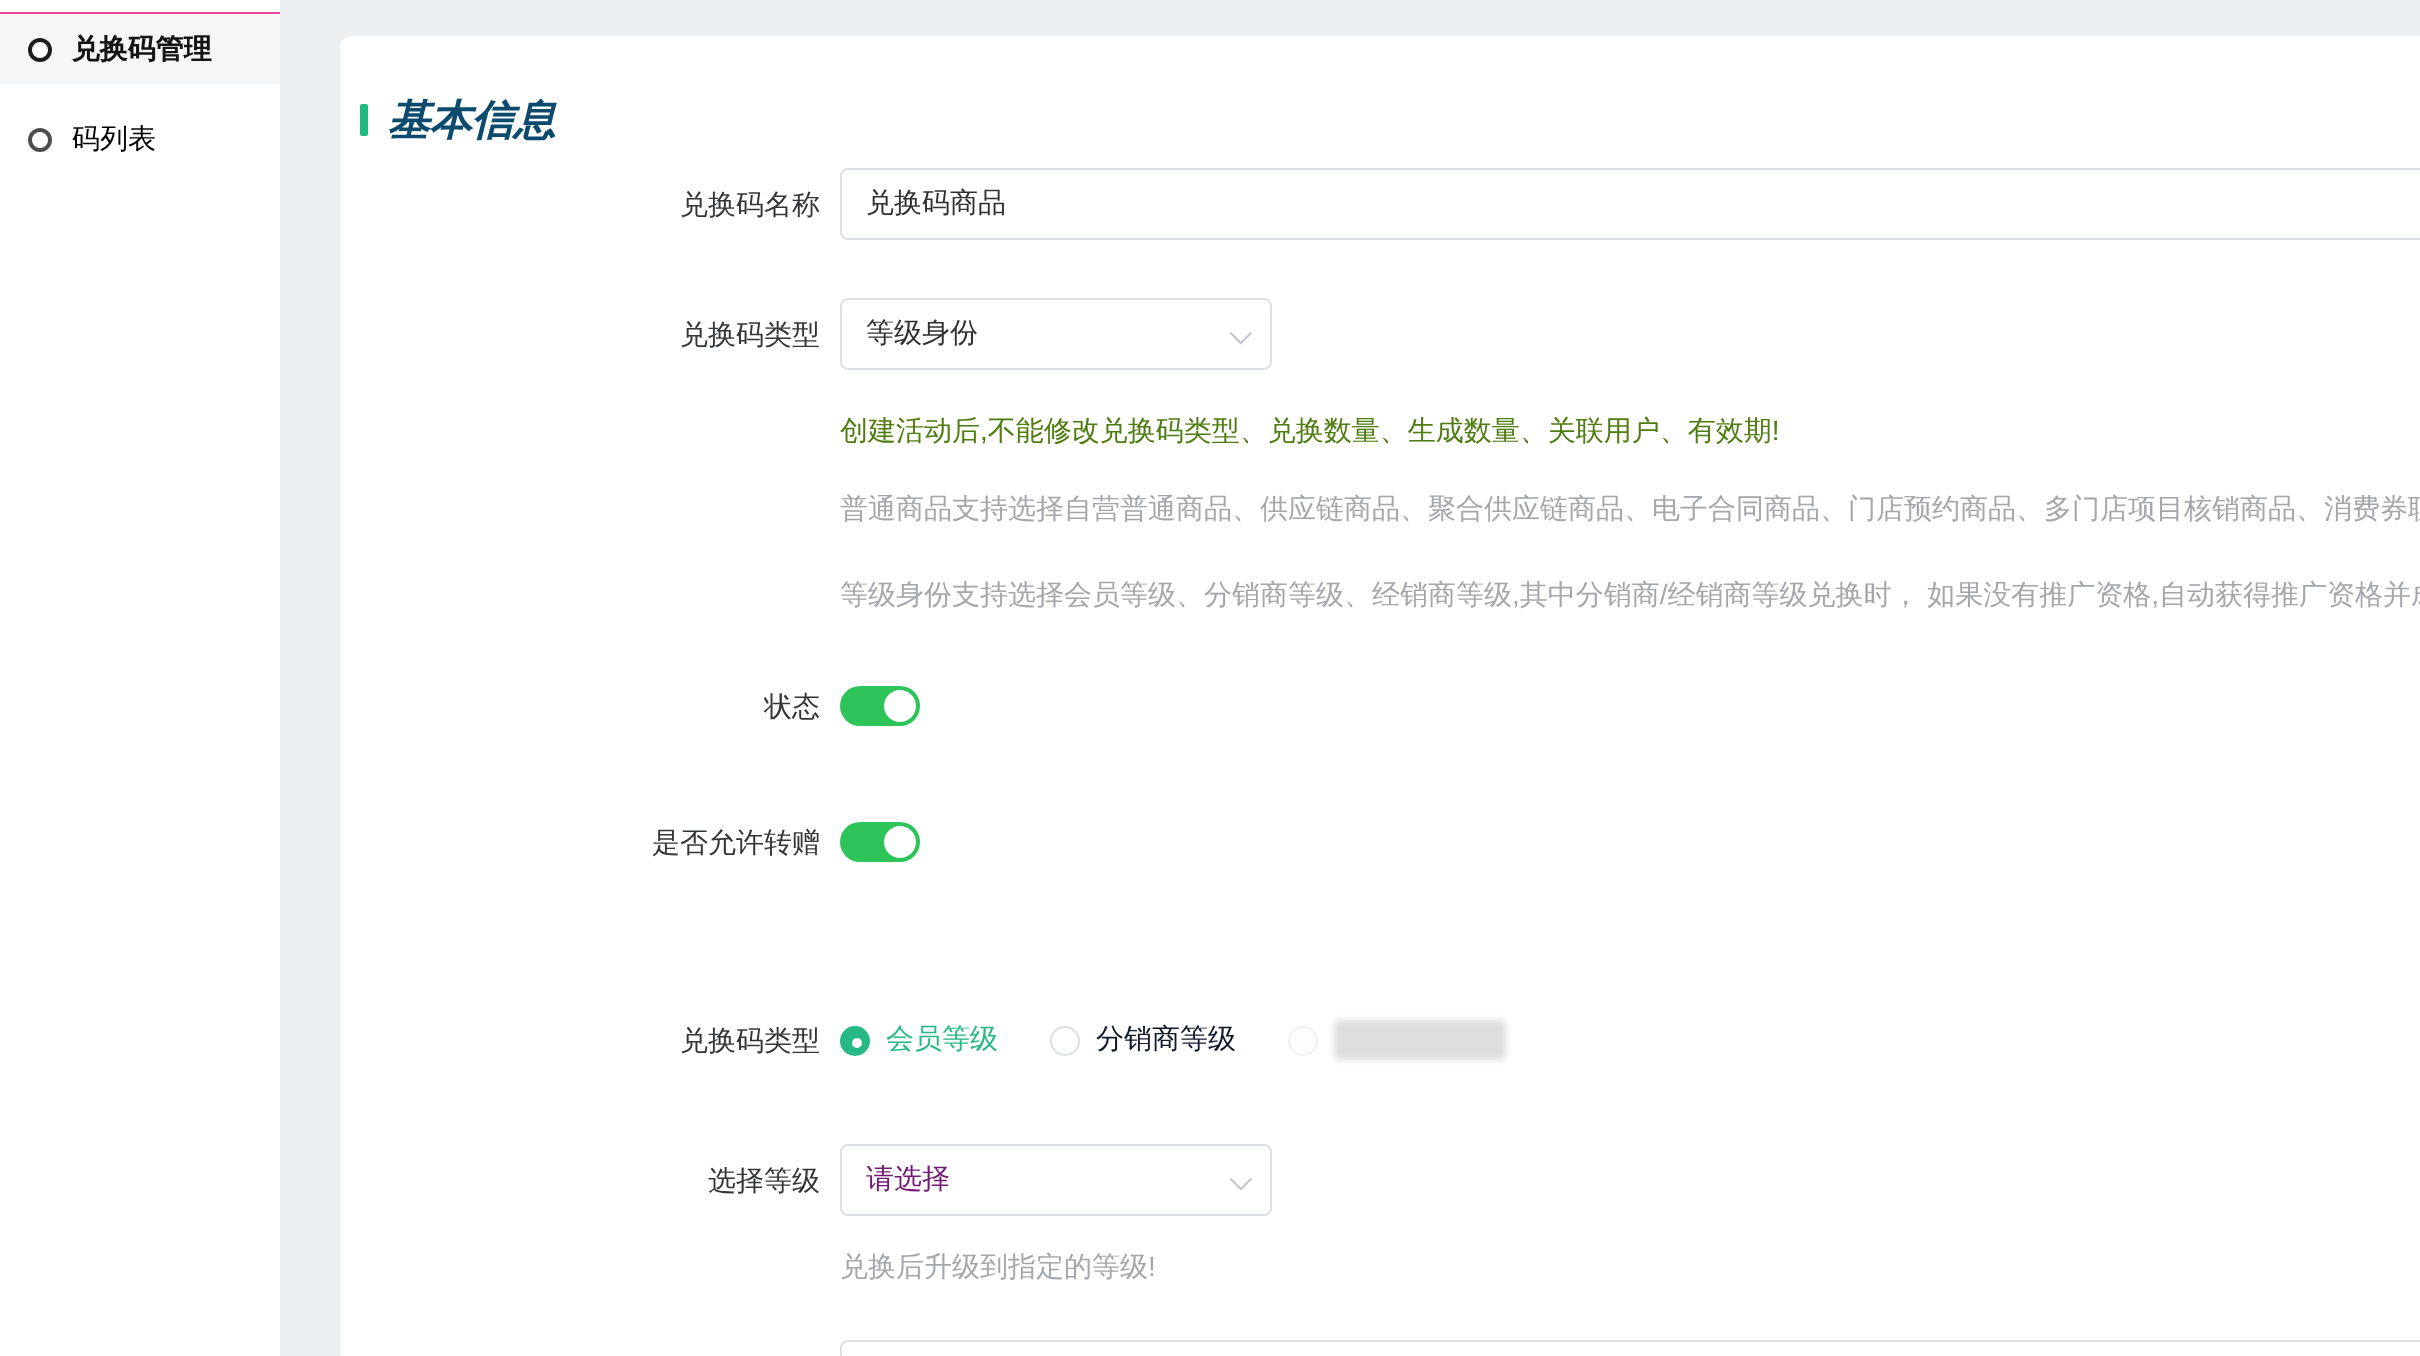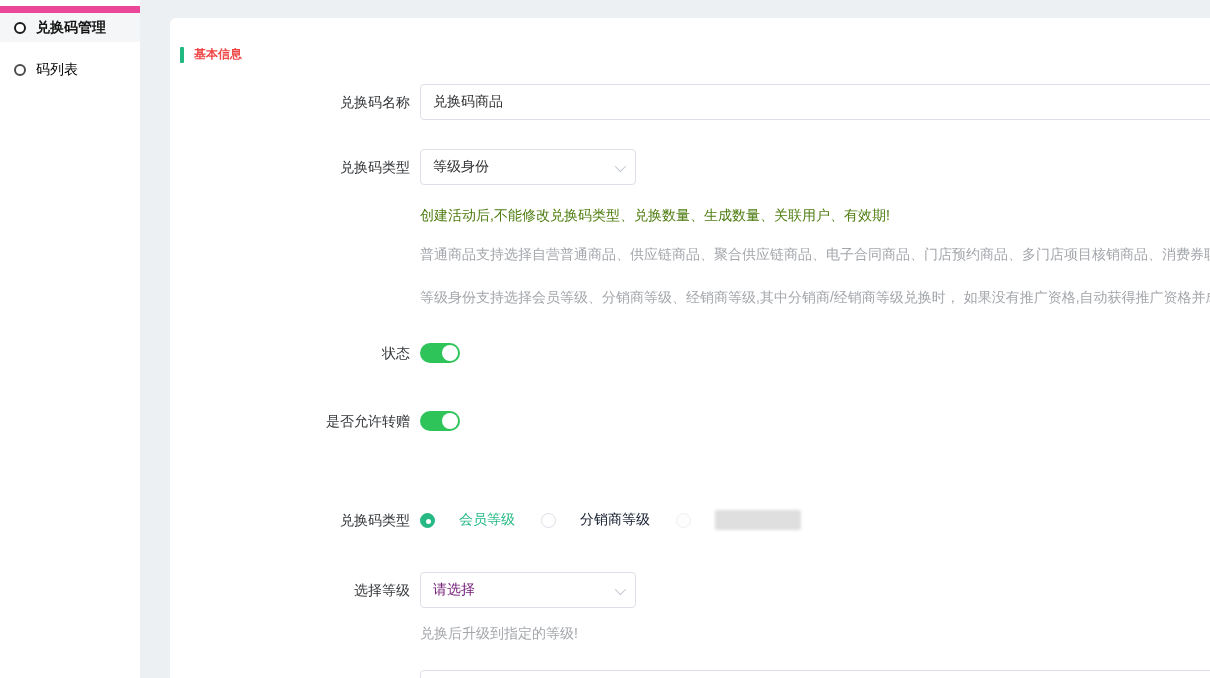--- a/index.html
+++ b/index.html
@@ -16,41 +16,41 @@
   .sidebar {
     position:absolute; left:0; top:0; width:140px; height:678px;
     background:#ffffff;
   }
   .side-item {
     position:absolute; left:0; width:140px; height:36px;
     display:flex; align-items:center; gap:10px;
     padding-left:14px; cursor:pointer;
   }
   .side-item.active {
-    top:6px; background:#f5f6f7; border-top:7px solid #ec4899;
+    top:6px; background:#f5f6f7; border-top:1px solid #ec4899;
     font-weight:bold; color:#141414;
   }
   .side-item.normal { top:52px; color:#000000; }
   .ring-icon {
     width:12px; height:12px; border-radius:50%;
     border:2px solid #1d1d1d; flex:0 0 auto; background:#fff;
   }
   .side-item.normal .ring-icon { border-color:#4d4d4d; }
 
   
   .card {
     position:absolute; left:170px; top:18px; width:1090px; height:680px;
     background:#ffffff; border-radius:6px 0 0 0;
   }
   .section-header {
     position:absolute; left:10px; top:28px;
     display:flex; align-items:center; gap:10px;
   }
   .section-bar { width:4px; height:16px; background:#21b97f; border-radius:1px; }
-  .section-title { font-weight:bold; font-size:12px; color:#ef4444; }
+  .section-title { font-weight:bold; font-size:21px; color:#0c4a6e;font-style:italic; }
 
   .row { position:absolute; left:0; right:0; }
   .flabel {
     position:absolute; left:0; width:240px; text-align:right;
     color:#333639; line-height:36px; white-space:nowrap;
   }
   .ctrl { position:absolute; left:250px; }
 
   .text-input {
     height:36px; width:830px; border:1px solid #dcdfe6; border-radius:4px;
@@ -78,21 +78,21 @@
     width:40px; height:20px; border-radius:10px; background:#2ec45a;
     position:relative; cursor:pointer; display:inline-block;
   }
   .toggle .knob {
     position:absolute; right:2px; top:2px; width:16px; height:16px;
     border-radius:50%; background:#fff;
   }
   .toggle-label { line-height:20px; }
 
   .radio-group { display:flex; align-items:center; gap:26px; }
-  .radio-opt { display:flex; align-items:center; gap:24px; cursor:pointer; }
+  .radio-opt { display:flex; align-items:center; gap:8px; cursor:pointer; }
   .radio-dot {
     width:15px; height:15px; border-radius:50%; flex:0 0 auto;
     border:1px solid #dcdfe6; background:#fff; position:relative;
   }
   .radio-opt.selected .radio-dot { border-color:#26b984; background:#26b984; }
   .radio-opt.selected .radio-dot::after {
     content:""; position:absolute; left:5px; top:5px; width:5px; height:5px;
     border-radius:50%; background:#fff;
   }
   .radio-opt.selected .radio-text { color:#26b984; }

